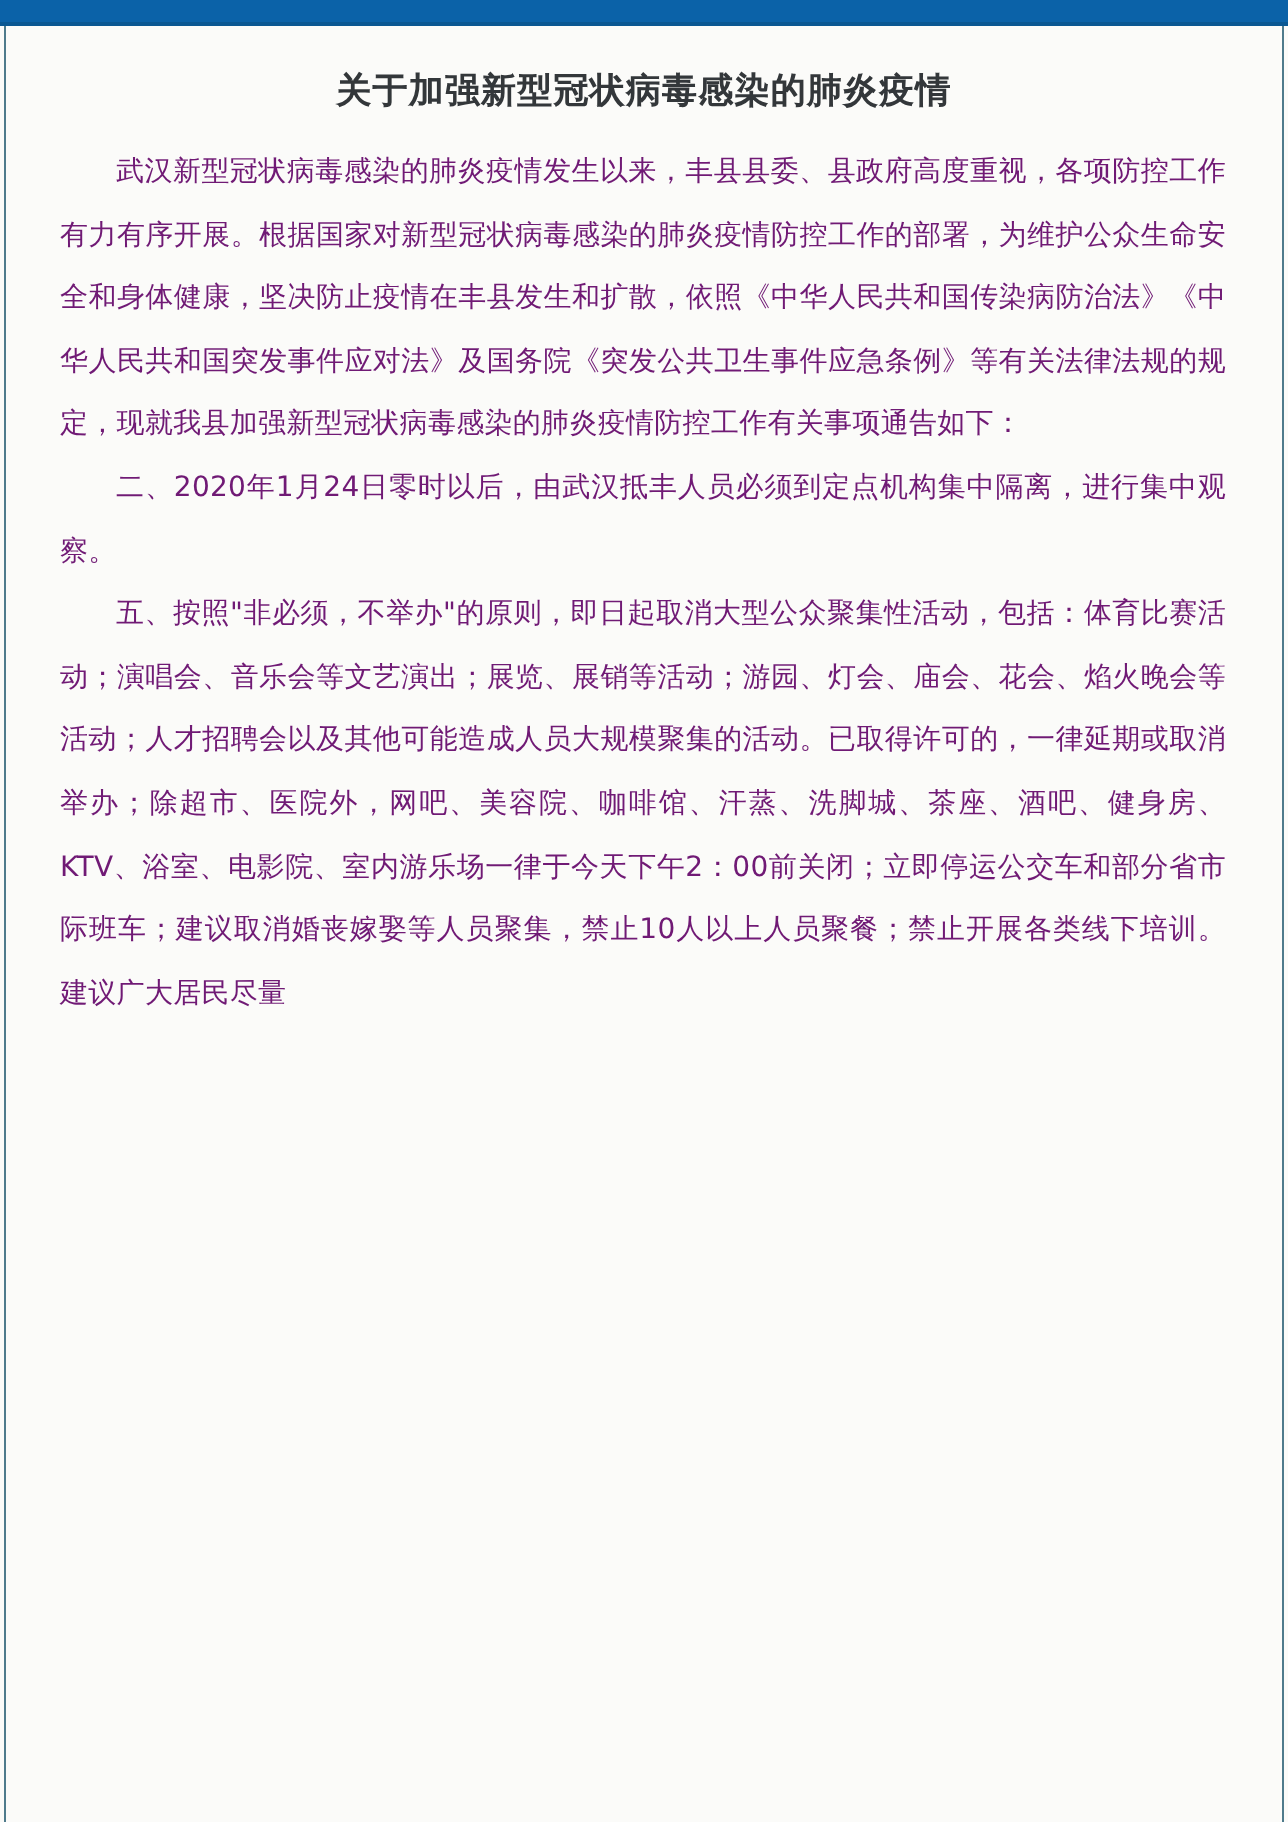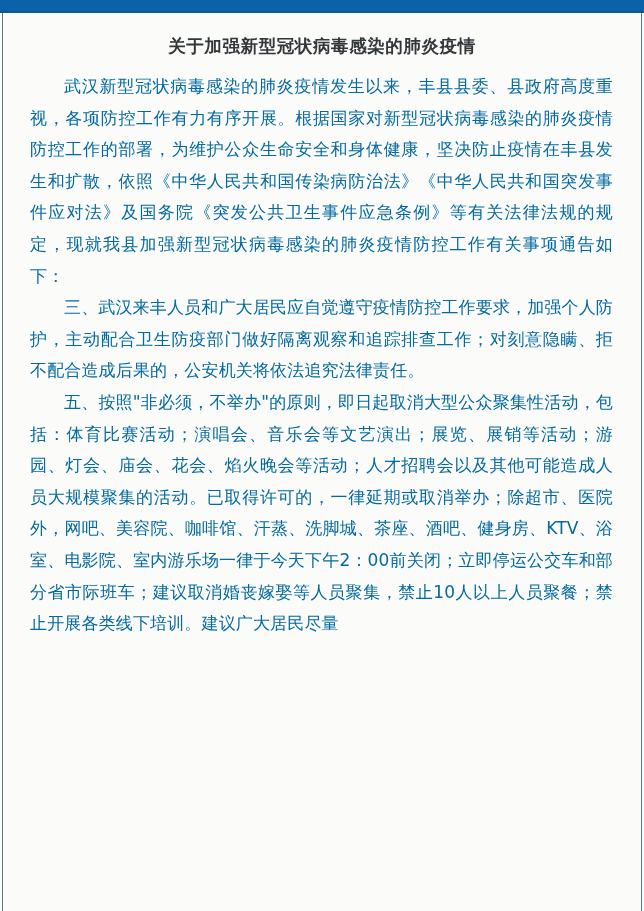--- a/index.html
+++ b/index.html
@@ -81,23 +81,23 @@
     line-height: 34px;
     white-space: nowrap;
   }
 
   .body-block {
     padding: 8px 28px 0 27px;
   }
 
   p.para {
     margin: 0;
-    font-size: 17px;
+    font-size: 14px;
     line-height: 31.6px;
-    color: #0369a1;
+    color: #701a75;
     text-align: justify;
     text-justify: inter-character;
     text-indent: 2em;
     letter-spacing: 0.15px;
   }
 </style>
 </head>
 <body>
 
 <div id="page">
@@ -109,18 +109,18 @@
   <div class="frame-right"></div>
 
   <div class="content">
 
     <div class="title-block">
       <div class="title-line">关于加强新型冠状病毒感染的肺炎疫情</div>
     </div>
 
     <div class="body-block">
       <p class="para">武汉新型冠状病毒感染的肺炎疫情发生以来，丰县县委、县政府高度重视，各项防控工作有力有序开展。根据国家对新型冠状病毒感染的肺炎疫情防控工作的部署，为维护公众生命安全和身体健康，坚决防止疫情在丰县发生和扩散，依照《中华人民共和国传染病防治法》《中华人民共和国突发事件应对法》及国务院《突发公共卫生事件应急条例》等有关法律法规的规定，现就我县加强新型冠状病毒感染的肺炎疫情防控工作有关事项通告如下：</p>
-      <p class="para">三、武汉来丰人员和广大居民应自觉遵守疫情防控工作要求，加强个人防护，主动配合卫生防疫部门做好隔离观察和追踪排查工作；对刻意隐瞒、拒不配合造成后果的，公安机关将依法追究法律责任。</p>
+      <p class="para">二、2020年1月24日零时以后，由武汉抵丰人员必须到定点机构集中隔离，进行集中观察。</p>
       <p class="para">五、按照"非必须，不举办"的原则，即日起取消大型公众聚集性活动，包括：体育比赛活动；演唱会、音乐会等文艺演出；展览、展销等活动；游园、灯会、庙会、花会、焰火晚会等活动；人才招聘会以及其他可能造成人员大规模聚集的活动。已取得许可的，一律延期或取消举办；除超市、医院外，网吧、美容院、咖啡馆、汗蒸、洗脚城、茶座、酒吧、健身房、KTV、浴室、电影院、室内游乐场一律于今天下午2：00前关闭；立即停运公交车和部分省市际班车；建议取消婚丧嫁娶等人员聚集，禁止10人以上人员聚餐；禁止开展各类线下培训。建议广大居民尽量</p>
     </div>
 
   </div>
 </div>
 
 </body></html>

